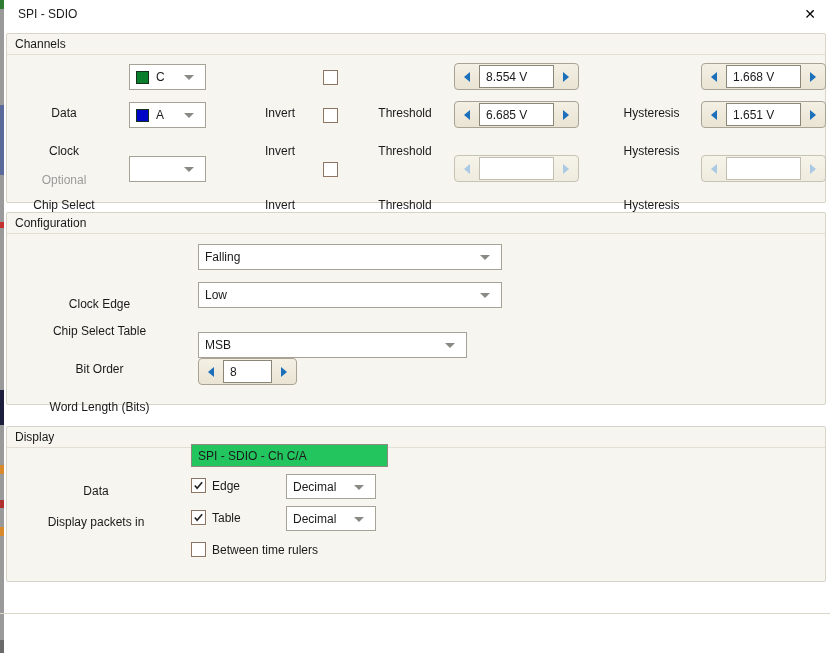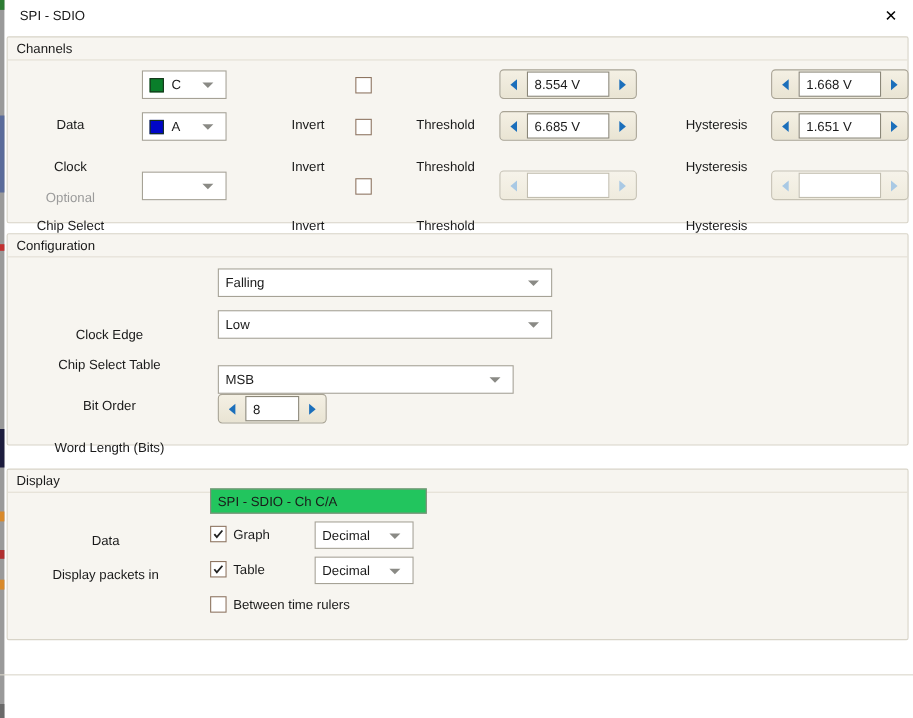--- a/index.html
+++ b/index.html
@@ -210,21 +210,21 @@
     <div class="lbl" style="left:0;top:17px;width:178px;line-height:23px;">Data</div>
     <div class="ti" style="left:184px;top:17px;width:197px;height:23px;">SPI - SDIO - Ch C/A</div>
 
     <div class="lbl" style="left:0;top:51px;width:178px;line-height:16px;">Display packets in</div>
 
     <div class="cb checked" style="left:184px;top:51px;">
       <svg width="11" height="11" viewBox="0 0 12 12">
           <path d="M2 6 L4.5 9 L10 2.5" stroke="#222" stroke-width="1.8" fill="none"></path>
         </svg>
     </div>
-    <div class="lbl-left" style="left:205px;top:51px;line-height:16px;">Graph</div>
+    <div class="lbl-left" style="left:205px;top:51px;line-height:16px;">Edge</div>
     <div class="combo" style="left:279px;top:47px;width:90px;height:25px;">
       <span>Decimal</span>
       <span class="combo-arrow"></span>
     </div>
 
     <div class="cb checked" style="left:184px;top:83px;">
       <svg width="11" height="11" viewBox="0 0 12 12">
           <path d="M2 6 L4.5 9 L10 2.5" stroke="#222" stroke-width="1.8" fill="none"></path>
         </svg>
     </div>

